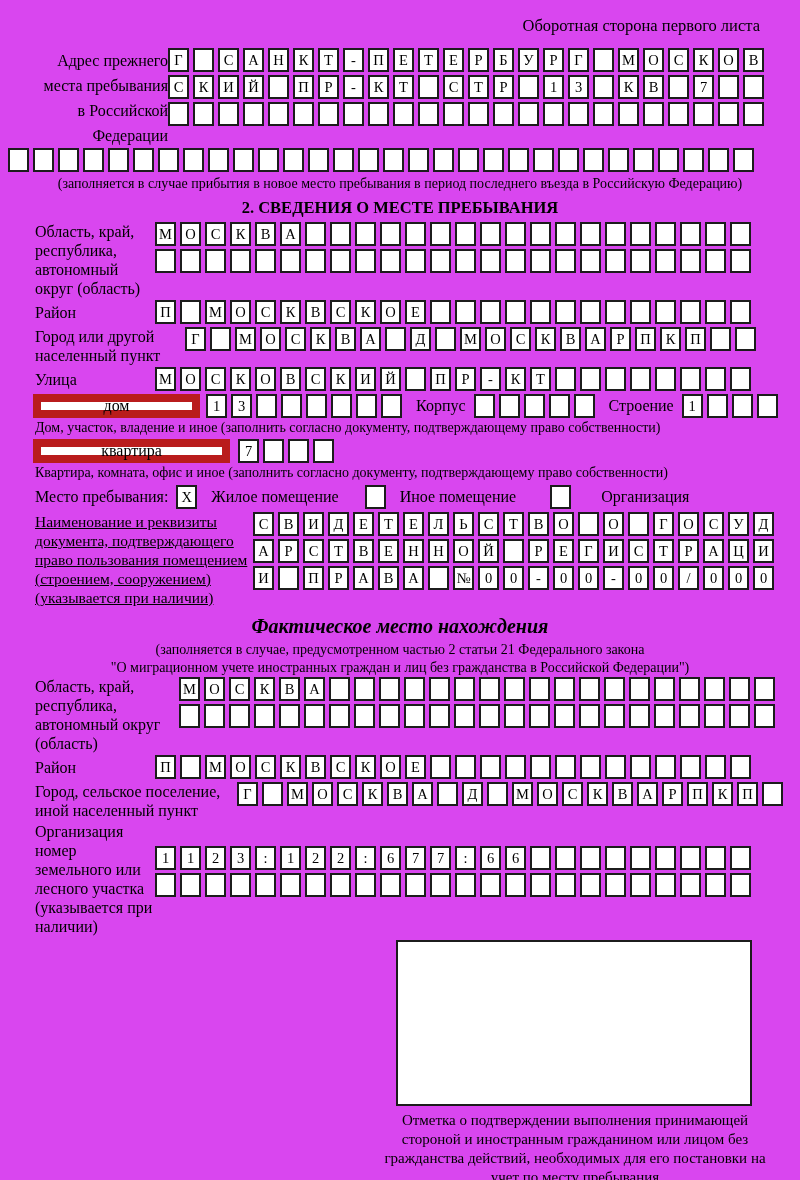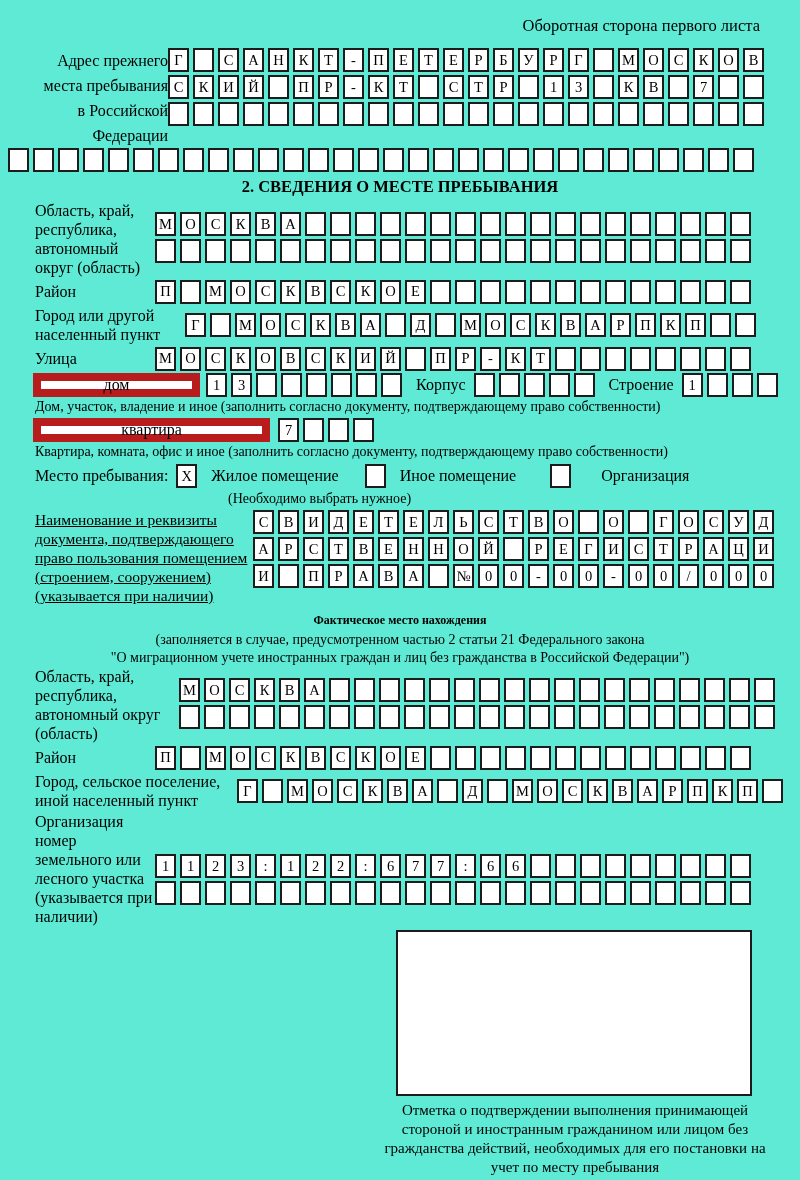--- a/index.html
+++ b/index.html
@@ -1,18 +1,18 @@
 <!DOCTYPE html>
 <html><head>
 <meta charset="utf-8">
 <style>
   * { box-sizing: border-box; }
   html,body { margin:0; padding:0; background:#ffffff; color:#000; }
   body { font-family:"Liberation Serif","DejaVu Serif",serif; }
-  .page { width:800px; height:1180px; overflow:hidden; position:relative; background:#5eead4; }
+  .page { width:800px; height:1180px; overflow:hidden; position:relative; background:#d946ef; }
 
   .hdr { padding:16px 40px 0 0; text-align:right; font-size:16.5px; }
 
   .cells { display:flex; }
   .cell {
     flex:0 0 auto; width:21px; height:24px; border:2px solid #1c1c1c;
     margin-right:4px; display:flex; align-items:center; justify-content:center;
     font-size:14.5px; background:#fff; line-height:1;
   }
   .rows .cells { margin-bottom:3px; }
@@ -24,44 +24,44 @@
   .w118 { width:120px; }
   .w146 { width:150px; }
   .w140 { width:144px; }
   .w200 { width:202px; }
   .w212 { width:214px; line-height:19px; font-size:15.5px;text-decoration:underline; }
 
   .fullrow { margin:0 0 3px 8px; }
   .cnote { text-align:center; font-size:14px; line-height:18px; }
   .stitle { text-align:center; font-weight:bold; font-size:16.5px; margin:5px 0 4px 0; }
 
-  .f { display:flex; margin:0 0 2px 35px;align-items:center; }
+  .f { display:flex; margin:0 0 2px 35px; }
   .f .rows { flex:0 0 auto; }
 
   .houserow { display:flex; margin:2px 0 0 33px; align-items:flex-start; }
   .labelbox {
     border:8px solid #b91c1c; height:24px; display:flex; align-items:center;
     justify-content:center; font-size:16px; background:#fff; flex:0 0 auto;
   }
   .lb-dom { width:167px; margin-right:6px; }
-  .lb-kv  { width:237px; margin-right:8px; }
+  .lb-kv  { width:197px; margin-right:8px; }
   .inllab { font-size:16px; line-height:24px; margin:0 8px 0 10px; flex:0 0 auto;text-align:right; }
   .smnote { margin:1px 0 2px 35px; font-size:14px; line-height:18px; }
 
   .stayrow { display:flex; align-items:center; margin:3px 0 0 35px;font-family:Liberation Serif, serif; }
   .staylab { font-size:16px; margin-right:8px; }
   .optlab { font-size:16px; margin:0 0 0 10px; }
   .gap24 { margin-left:26px; }
   .gap30 { margin-left:34px; }
   .choosenote { margin:2px 0 0 228px; font-size:14px; line-height:17px; }
 
   .docblock { display:flex; margin:3px 0 0 35px; }
   .docblock .rows { margin-left:4px; }
 
-  .atitle { text-align:center; font-weight:bold; font-size:12px; margin:8px 0 3px 0; }
+  .atitle { text-align:center; font-weight:bold; font-size:20px; margin:8px 0 3px 0;font-style:italic; }
   .anote { text-align:center; font-size:14px; line-height:18px; }
 
   .cad-rows { margin-top:24px; }
 
   .stampbox {
     width:356px; height:166px; border:2px solid #1c1c1c;
     margin:4px 0 0 396px; background:#fff;
   }
   .stampcap {
     width:386px; margin:5px 0 0 382px; text-align:center;
@@ -183,20 +183,21 @@
       <span class="cell"></span>
       <span class="cell"></span>
       <span class="cell"></span>
       <span class="cell"></span>
       <span class="cell"></span>
       <span class="cell"></span>
       <span class="cell"></span>
       <span class="cell"></span>
       <span class="cell"></span>
     </div>
+  <div class="cnote">(заполняется в случае прибытия в новое место пребывания в период последнего въезда в Российскую Федерацию)</div>
 
   <div class="stitle">2. СВЕДЕНИЯ О МЕСТЕ ПРЕБЫВАНИЯ</div>
 
   <div class="f">
     <div class="flabel tight w118">Область, край, республика, автономный округ (область)</div>
     <div class="rows">
       <div class="cells">
           <span class="cell">М</span>
           <span class="cell">О</span>
           <span class="cell">С</span>
@@ -383,21 +384,20 @@
 
   <div class="stayrow">
     <span class="staylab">Место пребывания:</span>
     <span class="cell">X</span>
     <span class="optlab">Жилое помещение</span>
     <span class="cell gap24"></span>
     <span class="optlab">Иное помещение</span>
     <span class="cell gap30"></span>
     <span class="optlab gap24">Организация</span>
   </div>
-  <div class="choosenote">(Необходимо выбрать нужное)</div>
 
   <div class="docblock">
     <div class="flabel w212">Наименование и реквизиты документа, подтверждающего право пользования помещением (строением, сооружением) (указывается при наличии)</div>
     <div class="rows">
       <div class="cells">
           <span class="cell">С</span>
           <span class="cell">В</span>
           <span class="cell">И</span>
           <span class="cell">Д</span>
           <span class="cell">Е</span>

